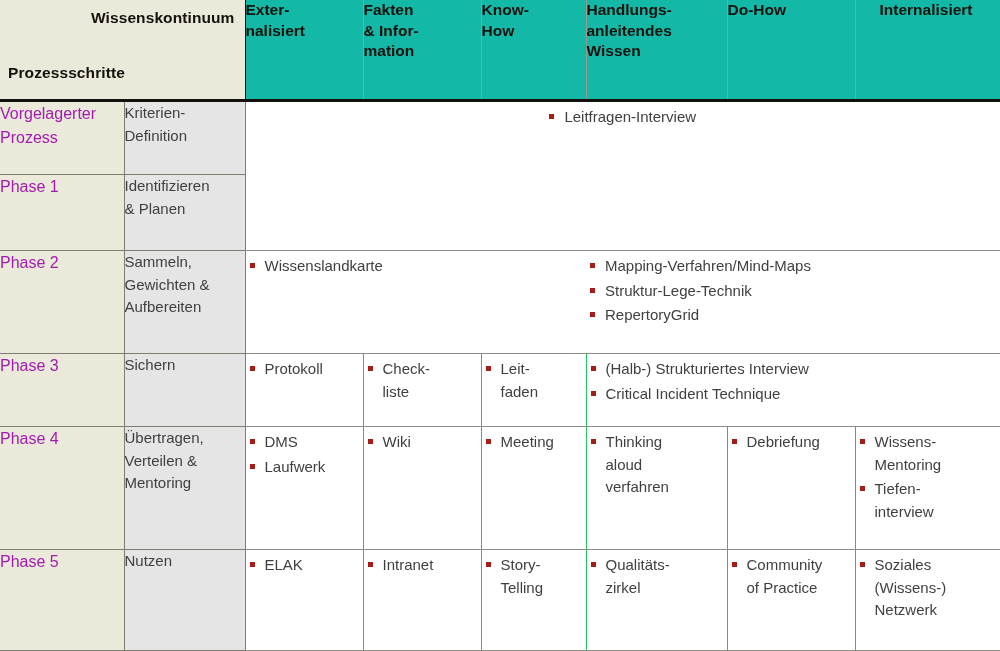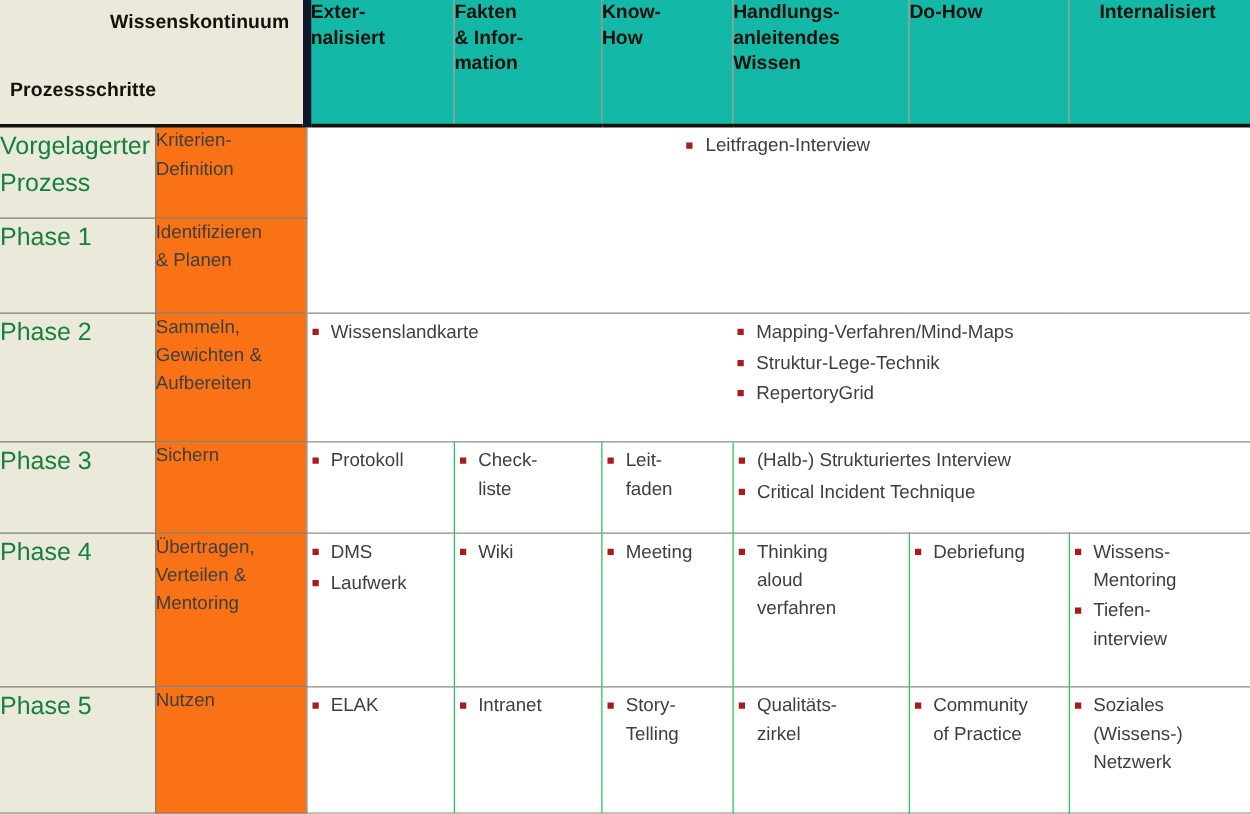--- a/index.html
+++ b/index.html
@@ -26,21 +26,21 @@
   .matrix td, .matrix th {
     vertical-align: top;
     padding: 0;
     margin: 0;
   }
 
   
   .hdr-corner {
     background: #eae9da;
     position: relative;
-    border-right: 7px solid #0f172a;
+    border-right: 1px solid #0f172a;
     padding: 0;
   }
   .corner-inner {
     position: relative;
     height: 95px;
     box-sizing: border-box;
   }
   .corner-top {
     position: absolute;
     top: 9px;
@@ -74,27 +74,27 @@
   .hdr-col.last { border-right: none; padding-left: 24px; }
 
   .hdr-row th { border-bottom: 3px solid #14110d; }
 
   
   .c-phase {
     background: #eae9da;
     border-right: 1px solid #7e7e72;
     border-bottom: 1px solid #7e7e72;
     padding: 13px 0 10px 9px;
-    font-size: 20px;
-    color: #15803d;
+    font-size: 16px;
+    color: #a21caf;
     line-height: 1.5;
     white-space: nowrap;
   }
   .c-step {
-    background: #f97316;
+    background: #e5e5e5;
     border-right: 1px solid #7e7e72;
     border-bottom: 1px solid #7e7e72;
     padding: 13px 6px 10px 9px;
     font-size: 15px;
     color: #3f3f3f;
     line-height: 1.5;
   }
   .c-data {
     background: #ffffff;
     border-right: 1px solid #22c55e;

